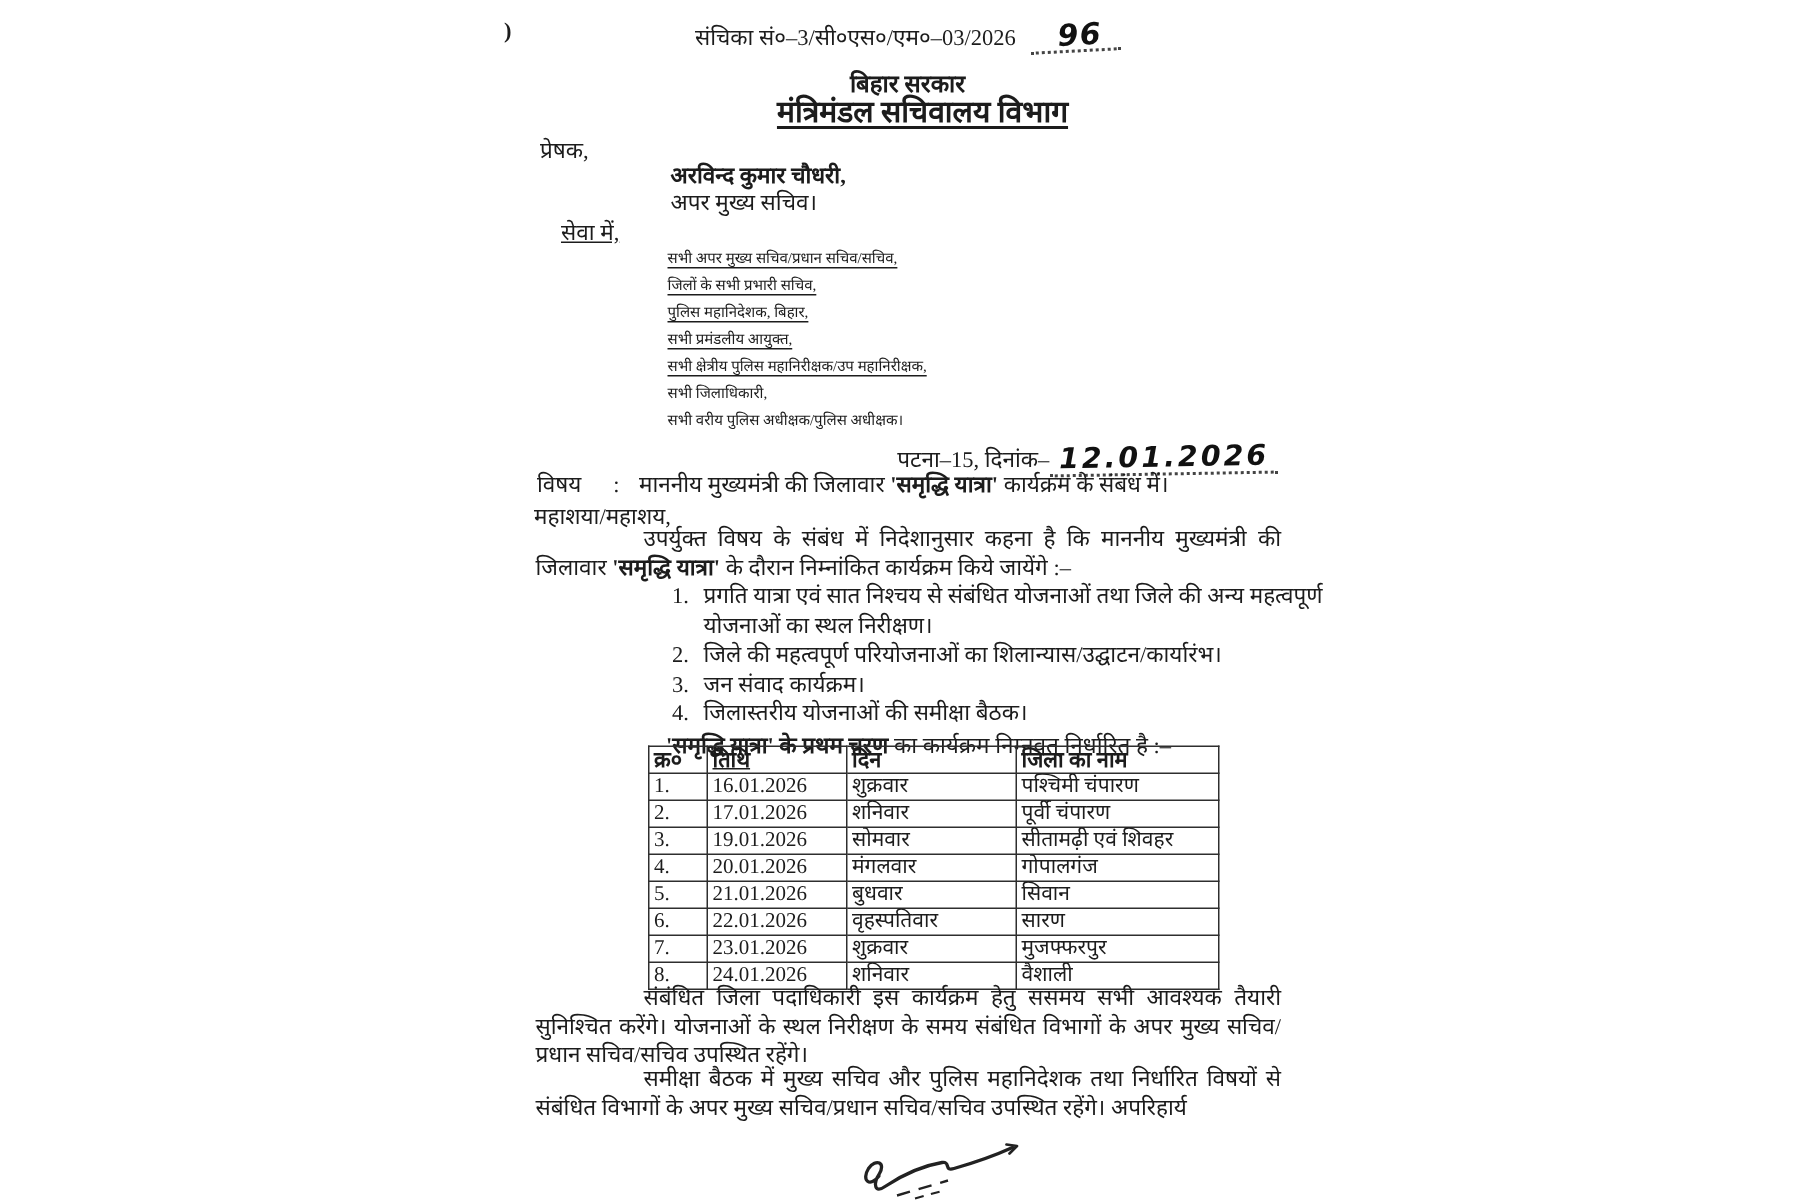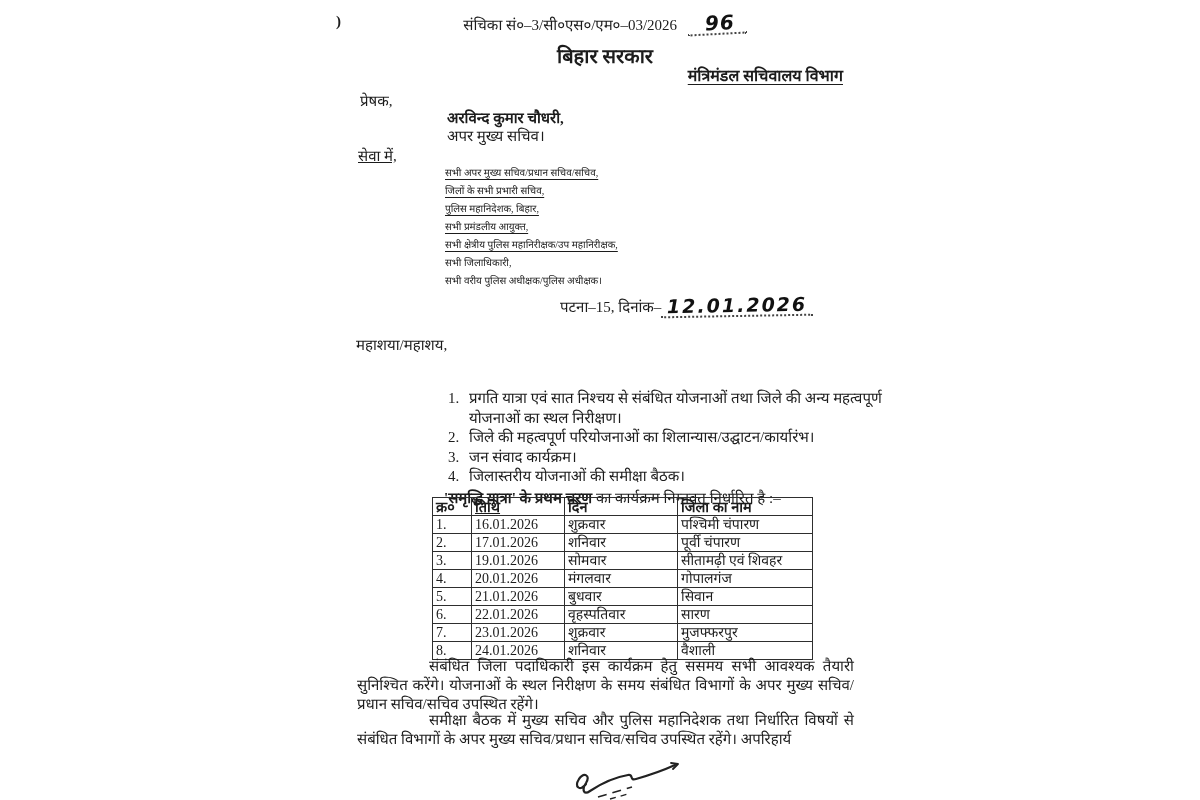--- a/index.html
+++ b/index.html
@@ -21,29 +21,29 @@
     display:inline-block;font-size:20px;font-weight:bold;
     border-bottom:2px dotted #444;padding:0 12px 0 18px;
     transform:rotate(-3deg);margin-left:6px;
   }
   .hw-date{
     display:inline-block;font-size:19px;font-weight:bold;
     border-bottom:2px dotted #444;padding:0 6px;
     transform:rotate(-1deg);letter-spacing:2px;
   }
   .file-line{top:14px;left:355px;width:500px;text-align:center;font-size:15px;}
-  .gov-title{top:47px;left:355px;width:500px;font-size:20px;}
-  .dept-title{top:66px;left:343px;width:500px;font-size:16px;text-align:right;}
+  .gov-title{top:47px;left:355px;width:500px;font-size:16px;}
+  .dept-title{top:66px;left:365px;width:500px;font-size:20px;}
   .sender-label{top:92px;left:360px;}
   .sender-name{top:109px;left:447px;font-weight:600;}
   .sender-desig{top:127px;left:447px;}
-  .to-label{top:147px;left:358px;text-decoration:underline;}
+  .to-label{top:147px;left:374px;text-decoration:underline;}
   .recipients{top:164px;left:445px;}
   .recipients div{line-height:18px;font-size:10px;}
-  .place-date{top:296px;left:560px;width:330px;text-align:left;white-space:nowrap;}
+  .place-date{top:296px;left:560px;width:330px;text-align:center;white-space:nowrap;}
   .subject-row{top:315px;left:358px;width:500px;display:flex;}
   .subject-row .lbl{width:38px;}
   .subject-row .colon{width:30px;text-align:center;}
   .salutation{top:336px;left:356px;}
   .para{left:357px;width:497px;text-align:justify;text-indent:72px;line-height:19px;}
   .para1{top:351px;}
   .prog-list{top:389px;left:448px;width:448px;}
   .prog-list .li{display:flex;line-height:19.5px;font-size:15px;}
   .prog-list .num{width:21px;flex:none;}
   .sched-intro{top:477px;left:444px;white-space:nowrap;margin-top:12px;}
@@ -90,23 +90,29 @@
     <div class="u">सभी प्रमंडलीय आयुक्त,</div>
     <div class="u">सभी क्षेत्रीय पुलिस महानिरीक्षक/उप महानिरीक्षक,</div>
     <div>सभी जिलाधिकारी,</div>
     <div>सभी वरीय पुलिस अधीक्षक/पुलिस अधीक्षक।</div>
   </div>
 
   <div class="abs place-date">
     <span>पटना–15, दिनांक–</span><span class="hand hw-date">12.01.2026</span>
   </div>
 
+  <div class="abs subject-row">
+    <span class="lbl">विषय</span>
+    <span class="colon">:</span>
+    <span><span>माननीय मुख्यमंत्री की जिलावार </span><span class="bold">'समृद्धि यात्रा'</span><span> कार्यक्रम के संबंध में।</span></span>
+  </div>
 
   <div class="abs salutation">महाशया/महाशय,</div>
 
+  <div class="abs para para1"><span>उपर्युक्त विषय के संबंध में निदेशानुसार कहना है कि माननीय मुख्यमंत्री की जिलावार </span><span class="bold">'समृद्धि यात्रा'</span><span> के दौरान निम्नांकित कार्यक्रम किये जायेंगे :–</span></div>
 
   <div class="abs prog-list">
     <div class="li">
       <span class="num">1.</span>
       <span>प्रगति यात्रा एवं सात निश्चय से संबंधित योजनाओं तथा जिले की अन्य महत्वपूर्ण योजनाओं का स्थल निरीक्षण।</span>
     </div>
     <div class="li">
       <span class="num">2.</span>
       <span>जिले की महत्वपूर्ण परियोजनाओं का शिलान्यास/उद्घाटन/कार्यारंभ।</span>
     </div>

